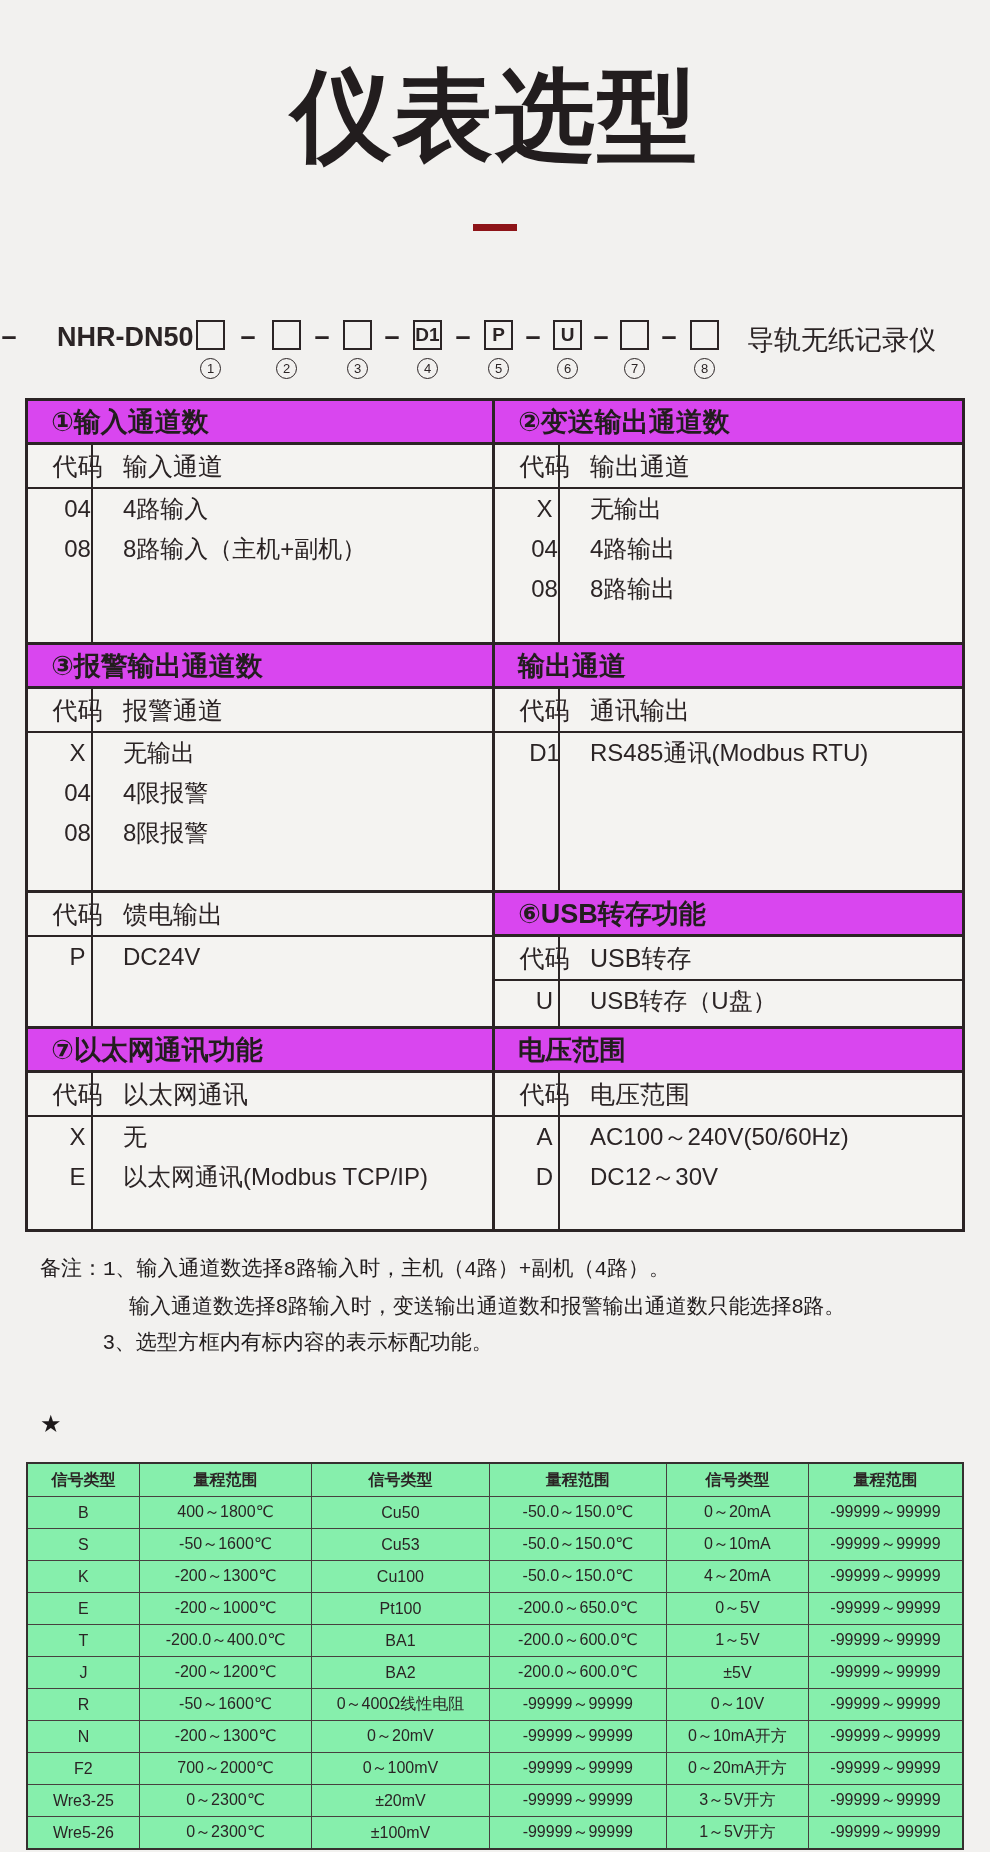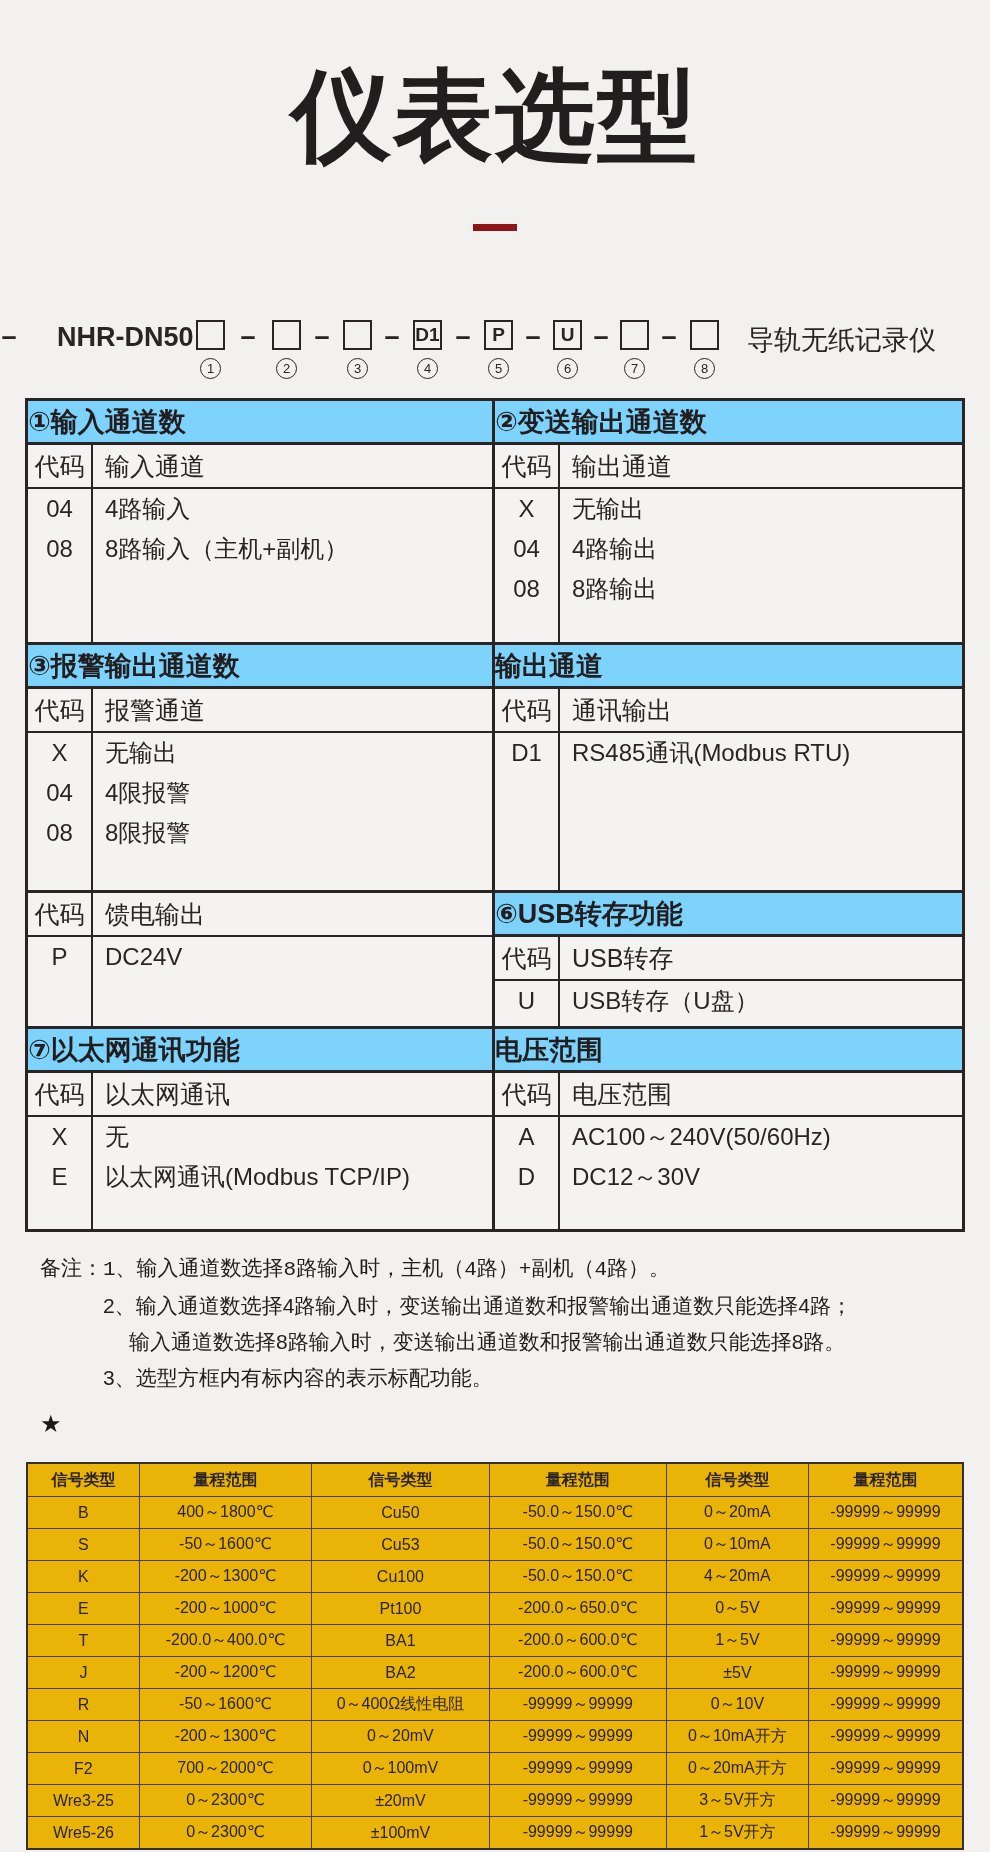--- a/index.html
+++ b/index.html
@@ -35,41 +35,41 @@
   .mnums span:nth-of-type(3){left:347px}.mnums span:nth-of-type(4){left:417px}
   .mnums span:nth-of-type(5){left:488px}.mnums span:nth-of-type(6){left:557px}
   .mnums span:nth-of-type(7){left:624px}.mnums span:nth-of-type(8){left:694px}
   
   .main-table{position:absolute;top:398px;left:25px;width:940px;height:834px;box-sizing:border-box;
     border:3px solid #2b2425;background:#f4f3f1;
     display:grid;grid-template-columns:1fr 1fr;grid-template-rows:244px 248px 136px 200px;}
   .sec{box-sizing:border-box;display:flex;flex-direction:column;overflow:hidden;}
   .sec.left{border-right:3px solid #2b2425;}
   .sec.hr{border-bottom:3px solid #2b2425;}
-  .sec-title{height:44px;box-sizing:border-box;background:#7dd3fc;border-bottom:3px solid #2b2425;
-    display:flex;align-items:center;padding-left:0;font-size:27px;font-weight:700;color:#221d1e;}
+  .sec-title{height:44px;box-sizing:border-box;background:#d946ef;border-bottom:3px solid #2b2425;
+    display:flex;align-items:center;padding-left:23px;font-size:27px;font-weight:700;color:#221d1e;}
   .sec-body{position:relative;flex:1;display:flex;flex-direction:column;}
   .vdiv{position:absolute;left:63px;top:0;bottom:0;width:2px;background:#2b2425;}
   .sec-head{height:44px;box-sizing:border-box;border-bottom:2px solid #2b2425;display:flex;
     font-size:25px;}
   .sec-row{height:40px;display:flex;font-size:24px;}
-  .code-cell{width:63px;display:flex;align-items:center;justify-content:center;flex:none;}
+  .code-cell{width:63px;display:flex;align-items:center;justify-content:center;flex:none;padding-left:18px;}
   .desc-cell{flex:1;display:flex;align-items:center;padding-left:14px;}
   
   .notes{position:absolute;top:1252px;left:40px;right:30px;font-size:21px;line-height:36px;color:#221d1e;}
   .note-first{display:flex;font-family:Liberation Mono, monospace;}
   .note-first .nlabel{flex:none;width:63px;}
   .note-cont{padding-left:63px;}
   .note-cont.deep{padding-left:89px;}
   
   .sig-head{position:absolute;top:1410px;left:40px;font-size:26px;font-weight:600;color:#1d191a;
     display:flex;align-items:center;gap:14px;}
   .sig-head .star{font-size:24px;}
   .sig-table{position:absolute;top:1462px;left:26px;width:938px;border-collapse:collapse;
-    table-layout:fixed;background:#eab308;font-size:16px;color:#2b2425;}
+    table-layout:fixed;background:#86efac;font-size:16px;color:#2b2425;}
   .sig-table th,.sig-table td{border:1px solid #46403f;text-align:center;padding:0;
     overflow:hidden;white-space:nowrap;}
   .sig-table{border:2px solid #35302f;}
   .sig-table th{height:32px;font-weight:700;font-size:16px;}
   .sig-table td{height:31px;font-weight:400;}
 </style>
 </head>
 <body>
 
 <div class="page">
@@ -266,21 +266,20 @@
       </div>
     </div>
 
   </div>
 
   <div class="notes">
     <div class="note-first">
       <span class="nlabel">备注：</span>
       <span>1、输入通道数选择8路输入时，主机（4路）+副机（4路）。</span>
     </div>
-    <div class="note-cont">2、输入通道数选择4路输入时，变送输出通道数和报警输出通道数只能选择4路；</div>
     <div class="note-cont deep">输入通道数选择8路输入时，变送输出通道数和报警输出通道数只能选择8路。</div>
     <div class="note-cont">3、选型方框内有标内容的表示标配功能。</div>
   </div>
 
   <div class="sig-head">
     <span class="star">★</span>
   </div>
 
   <table class="sig-table">
     <colgroup>

